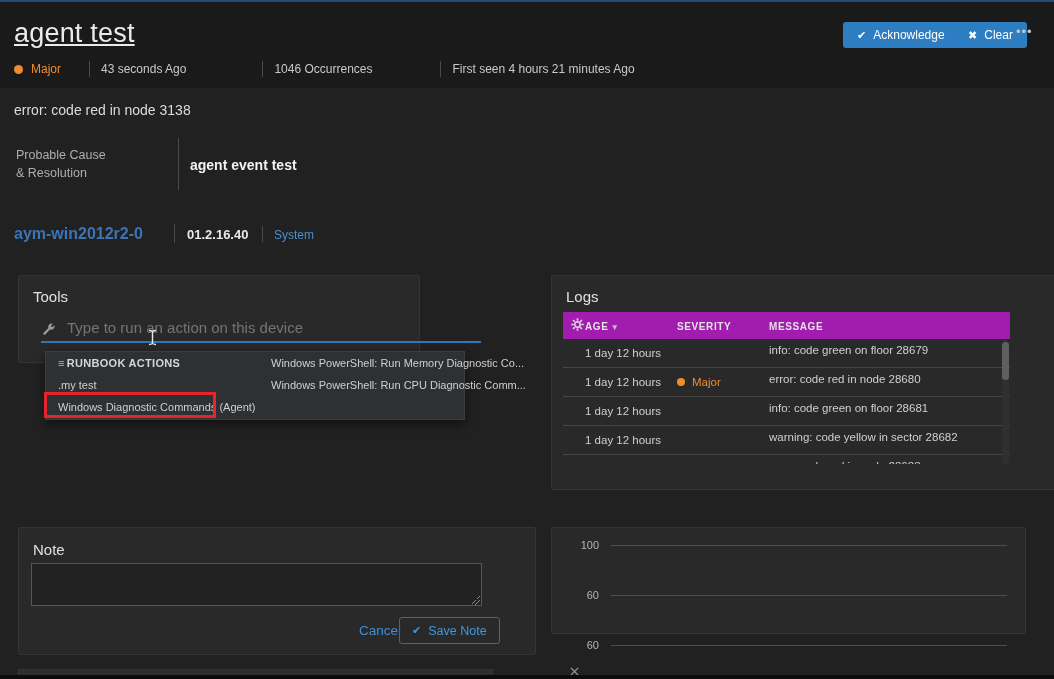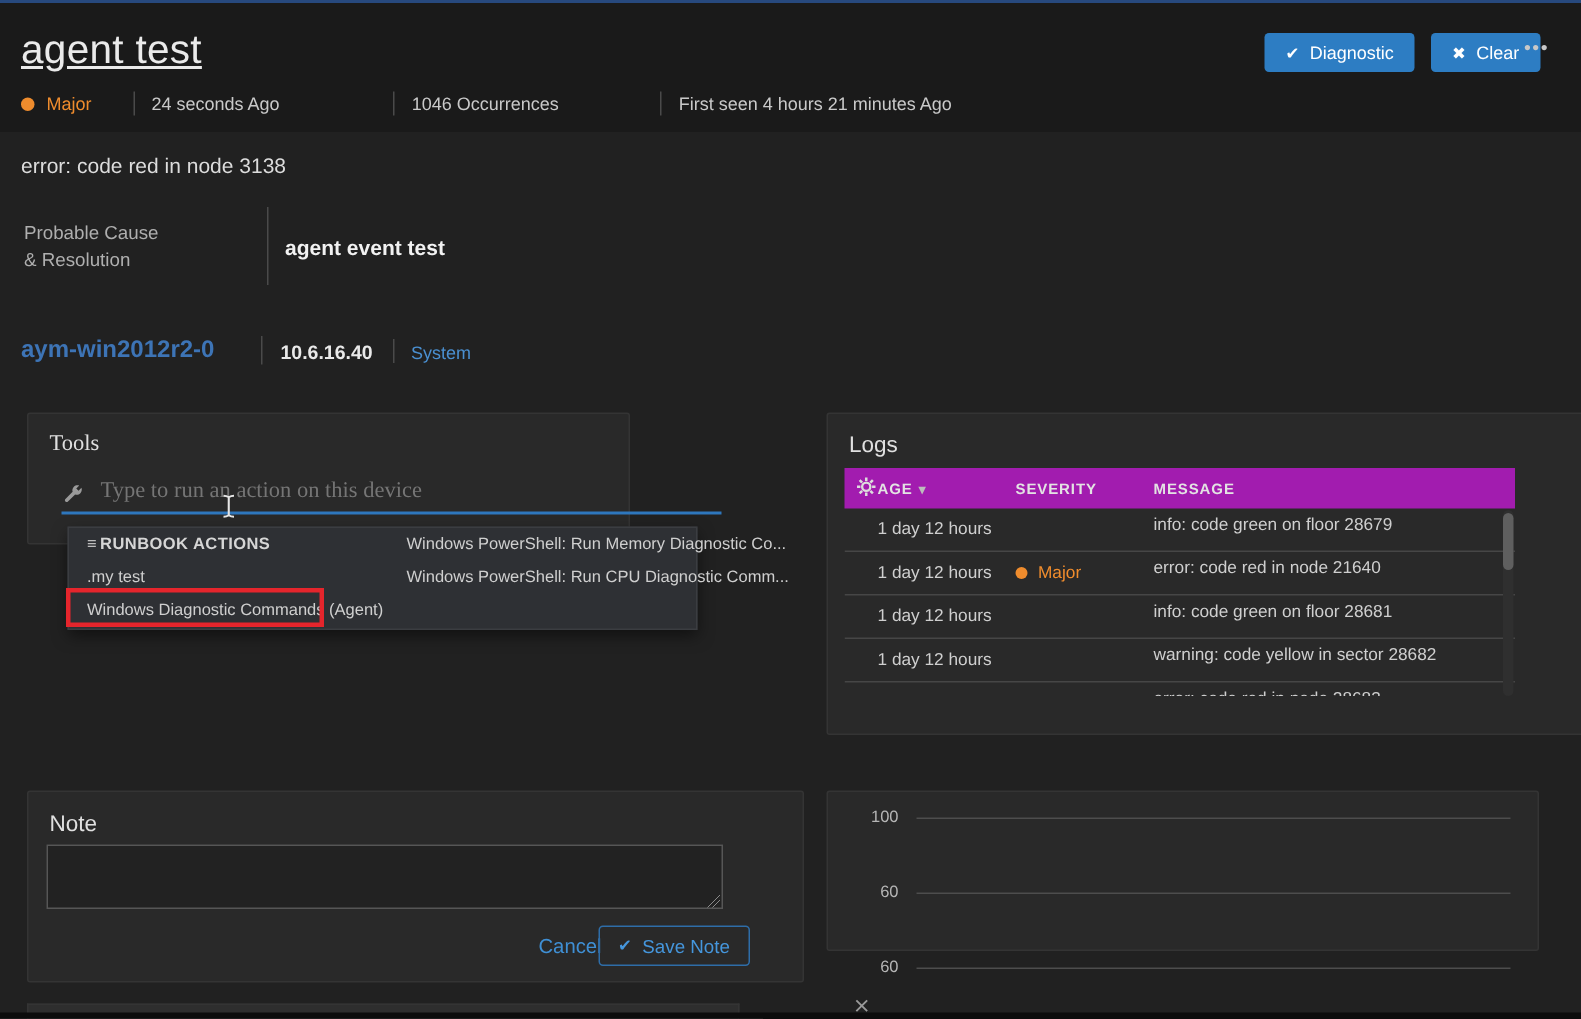--- a/index.html
+++ b/index.html
@@ -44,21 +44,21 @@
   .dev-name { left:14px; top:225px; font-size:16px; font-weight:700; color:#3d74b6; cursor:pointer; text-decoration:none; }
   .dev-sep1 { left:174px; top:224px; width:1px; height:19px; background:#4a4a4a; }
   .dev-ip { left:187px; top:227px; font-size:13px; font-weight:700; color:#e9e9e9; }
   .dev-sep2 { left:262px; top:226px; width:1px; height:16px; background:#4a4a4a; }
   .dev-src { left:274px; top:228px; font-size:12px; color:#4a8fd0; cursor:pointer; }
 
   
   .panel { background:#292929; border:1px solid #343434; border-radius:2px; }
   .panel-title { font-size:15px; color:#e0e0e0; }
 
-  .tools-panel { left:18px; top:275px; width:402px; height:88px;font-family:Liberation Serif, serif; }
+  .tools-panel { left:18px; top:275px; width:402px; height:88px; }
   .tools-title { position:absolute; left:14px; top:12px; }
   .tools-input-wrap { position:absolute; left:22px; top:42px; width:440px; height:25px; border-bottom:2px solid #2e77bd; }
   .wrench { position:absolute; left:0; top:4px; }
   .tools-input {
     position:absolute; left:26px; top:1px; width:405px; background:transparent; border:none; outline:none;
     font-family:inherit; font-size:15px; color:#cfcfcf;
   }
   .tools-input::placeholder { color:#757575; opacity:1; }
 
   
@@ -117,51 +117,51 @@
 </head>
 <body>
 
 <div class="abs topline"></div>
 <div class="abs header-band"></div>
 
 <div class="abs page-title">agent test</div>
 
 <button class="abs btn-blue ack-btn">
   <span class="ic">✔</span>
-  <span>Diagnostic</span>
+  <span>Acknowledge</span>
 </button>
 <button class="abs btn-blue clear-btn">
   <span class="ic">✖</span>
   <span>Clear</span>
 </button>
 <button class="abs more-btn">•••</button>
 
 <div class="abs status-row">
   <span class="sev-dot"></span>
   <span class="sev-text">Major</span>
   <span class="vsep" style="margin-left:28px"></span>
-  <span style="margin-left:11px">24 seconds Ago</span>
+  <span style="margin-left:11px">43 seconds Ago</span>
   <span class="vsep" style="margin-left:76px"></span>
   <span style="margin-left:11px">1046 Occurrences</span>
   <span class="vsep" style="margin-left:68px"></span>
   <span style="margin-left:11px">First seen 4 hours 21 minutes Ago</span>
 </div>
 
 <div class="abs alert-msg">error: code red in node 3138</div>
 
 <div class="abs cause-label">
   <div>Probable Cause</div>
   <div>&amp; Resolution</div>
 </div>
 <div class="abs cause-div"></div>
 <div class="abs cause-value">agent event test</div>
 
 <a class="abs dev-name">aym-win2012r2-0</a>
 <div class="abs dev-sep1"></div>
-<div class="abs dev-ip">10.6.16.40</div>
+<div class="abs dev-ip">01.2.16.40</div>
 <div class="abs dev-sep2"></div>
 <a class="abs dev-src">System</a>
 
 <div class="abs panel tools-panel">
   <div class="panel-title tools-title">Tools</div>
   <div class="tools-input-wrap">
     <span class="wrench">
       <svg width="15" height="15" viewBox="0 0 16 16">
           <path fill="#9a9a9a" d="M14.2 3.4c.5 1.3.2 2.8-.8 3.8-1 1-2.4 1.3-3.7.9L4.6 13.2c-.5.5-1.3.5-1.8 0-.5-.5-.5-1.3 0-1.8L7.9 6.3c-.4-1.3-.1-2.7.9-3.7 1-1 2.5-1.3 3.8-.8L10.5 3.9l1.6 1.6 2.1-2.1z"></path>
         </svg>
@@ -214,21 +214,21 @@
       <div class="lt-row">
         <span class="cell col-age">1 day 12 hours</span>
         <span class="cell col-msg" style="top:5px">info: code green on floor 28679</span>
       </div>
       <div class="lt-row">
         <span class="cell col-age">1 day 12 hours</span>
         <span class="cell col-sev sev-wrap">
             <span class="sev-dot sm"></span>
             <span>Major</span>
           </span>
-        <span class="cell col-msg" style="top:5px">error: code red in node 21640</span>
+        <span class="cell col-msg" style="top:5px">error: code red in node 28680</span>
       </div>
       <div class="lt-row">
         <span class="cell col-age">1 day 12 hours</span>
         <span class="cell col-msg" style="top:5px">info: code green on floor 28681</span>
       </div>
       <div class="lt-row">
         <span class="cell col-age">1 day 12 hours</span>
         <span class="cell col-msg" style="top:5px">warning: code yellow in sector 28682</span>
       </div>
       <div class="lt-row">

